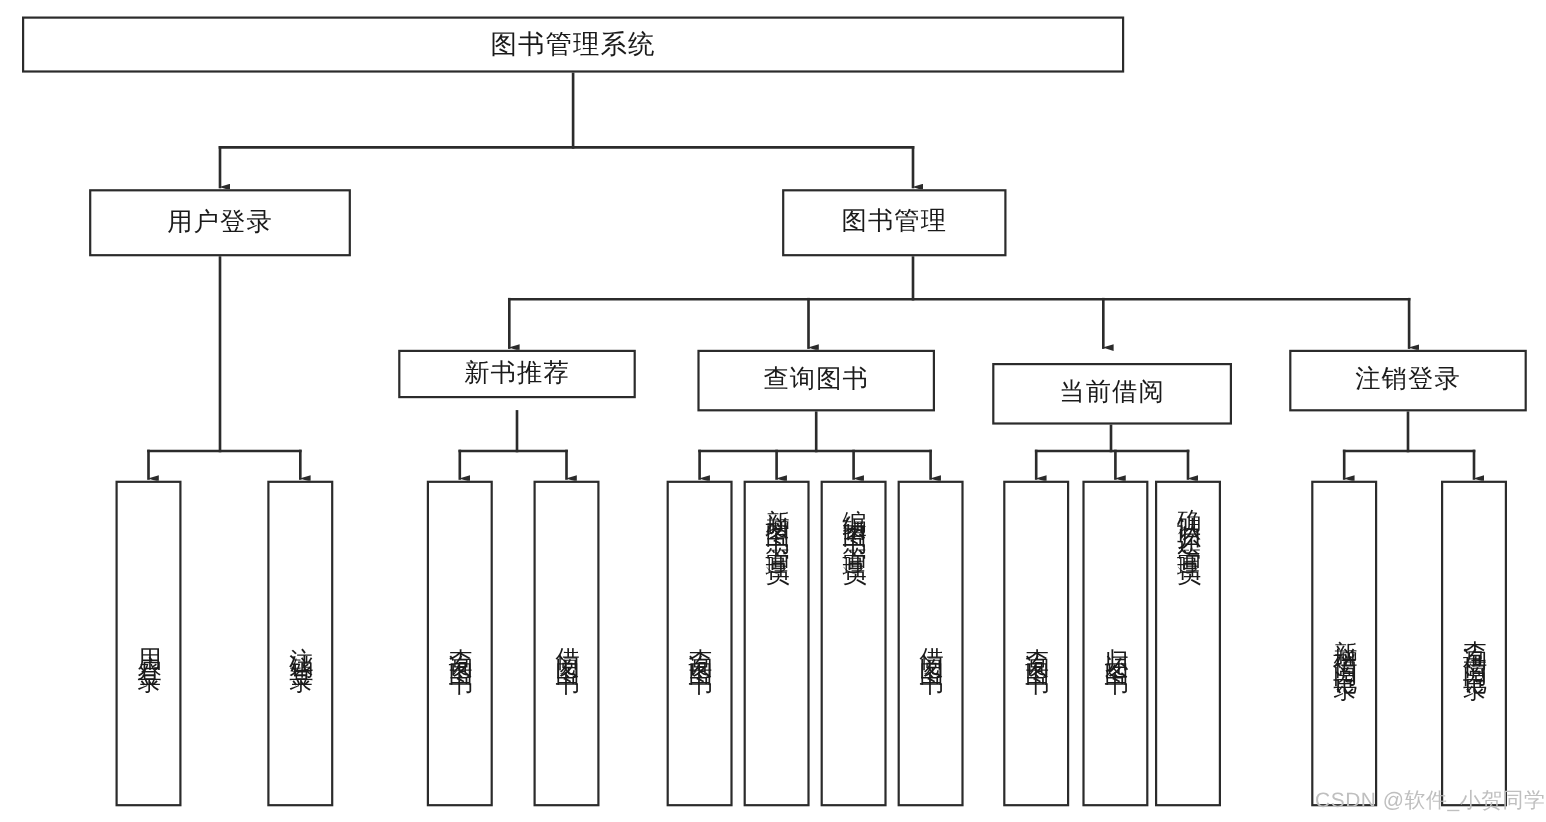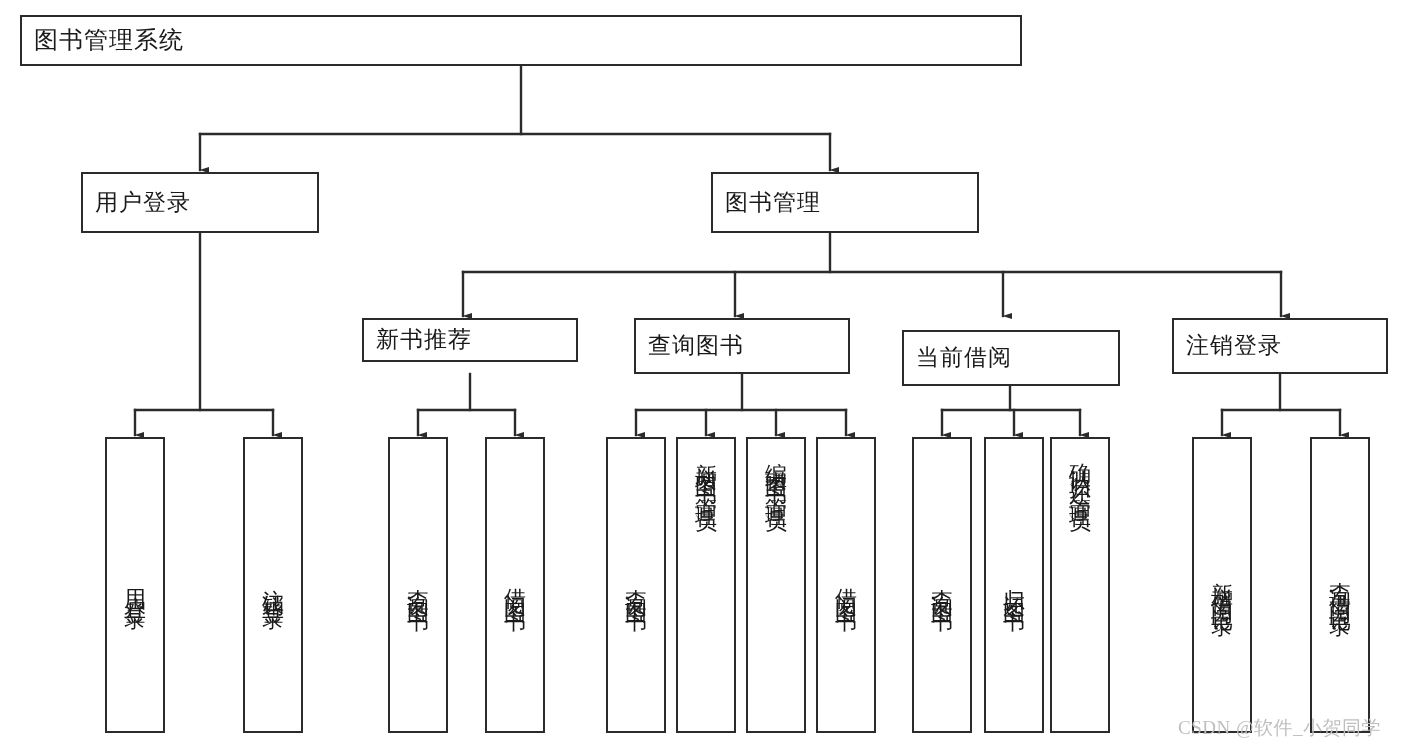--- a/index.html
+++ b/index.html
@@ -6,22 +6,22 @@
   body{font-family:"DejaVu Sans","Liberation Sans",sans-serif;}
   #stage{position:relative;width:1405px;height:747px;background:#ffffff;overflow:hidden;}
   svg#edges{position:absolute;left:0;top:0;width:1405px;height:747px;}
   .node{
     position:absolute;
     box-sizing:border-box;
     background:#ffffff;
     border:2px solid #2b2b2b;
     display:flex;
     align-items:center;
+    justify-content:center;
     color:#1a1a1a;
-    padding-left:12px;
   }
   .node .lbl{
     display:block;
     text-align:center;
     line-height:1.18;
     letter-spacing:1px;
   }
   
   .h-node .lbl{font-size:23px;}
   #n-root .lbl{font-size:24px;}
@@ -35,27 +35,27 @@
   .v-node .lbl{
     writing-mode:vertical-rl;
     text-orientation:upright;
     font-size:22px;
     line-height:1.0;
     letter-spacing:7px;
     white-space:nowrap;
   }
   #watermark{
     position:absolute;
-    right:24px;
+    right:0;
     bottom:6px;
     font-size:19px;
     color:#bfbfbf;
     letter-spacing:0.5px;
     white-space:nowrap;
-    font-family:Liberation Serif, serif;
+    font-family:Liberation Sans, sans-serif;
   }
 </style>
 </head>
 <body>
 
 <div id="stage">
 
   <svg id="edges" viewBox="0 0 1405 747">
     <defs>
       <marker id="arrow" markerWidth="9" markerHeight="11" refX="3" refY="9.4" orient="auto" markerUnits="userSpaceOnUse">
@@ -106,21 +106,21 @@
     </g>
   </svg>
 
   <div class="node h-node" id="n-root" style="left: 20px; top: 15px; width: 1002px; height: 51px;">
     <span class="lbl">图书管理系统</span>
   </div>
 
   <div class="node h-node" id="n-l2-0" style="left: 81px; top: 172px; width: 238px; height: 61px;">
     <span class="lbl">用户登录</span>
   </div>
-  <div class="node h-node" id="n-l2-1" style="left: 711px; top: 172px; width: 268px; height: 61px;">
+  <div class="node h-node" id="n-l2-1" style="left: 711px; top: 172px; width: 204px; height: 61px; font-family: Liberation Mono, monospace;">
     <span class="lbl">图书管理</span>
   </div>
 
   <div class="node h-node" id="n-l3-0" style="left: 362px; top: 318px; width: 216px; height: 44px;">
     <span class="lbl">新书推荐</span>
   </div>
   <div class="node h-node" id="n-l3-1" style="left: 634px; top: 318px; width: 216px; height: 56px;">
     <span class="lbl">查询图书</span>
   </div>
   <div class="node h-node" id="n-l3-2" style="left: 902px; top: 330px; width: 218px; height: 56px;">

